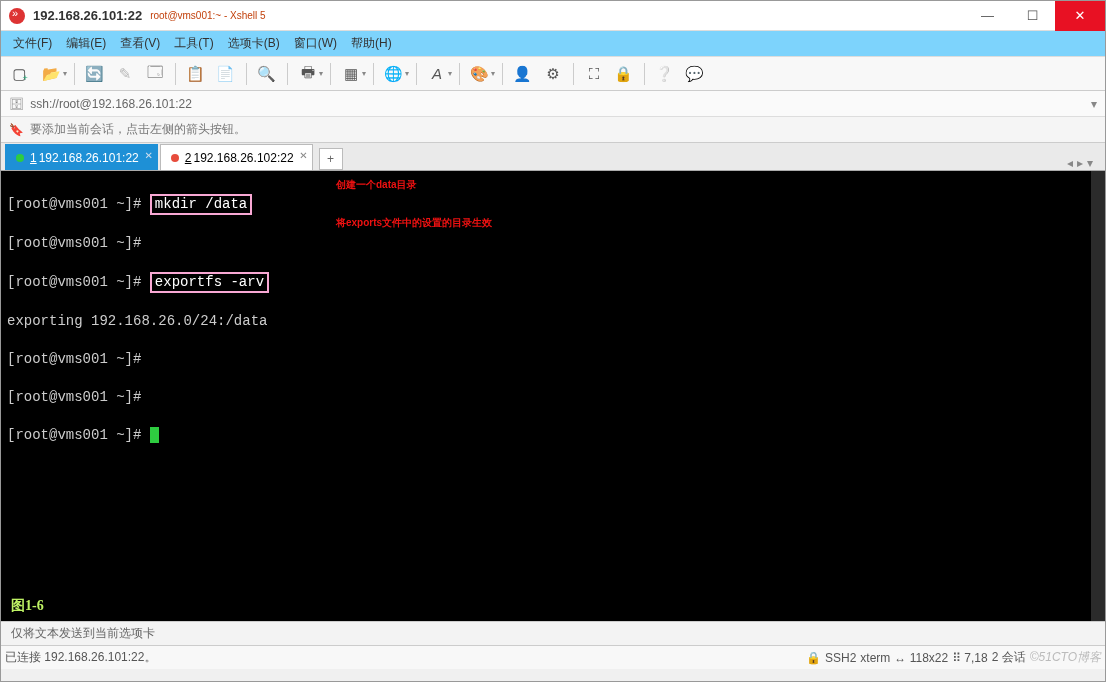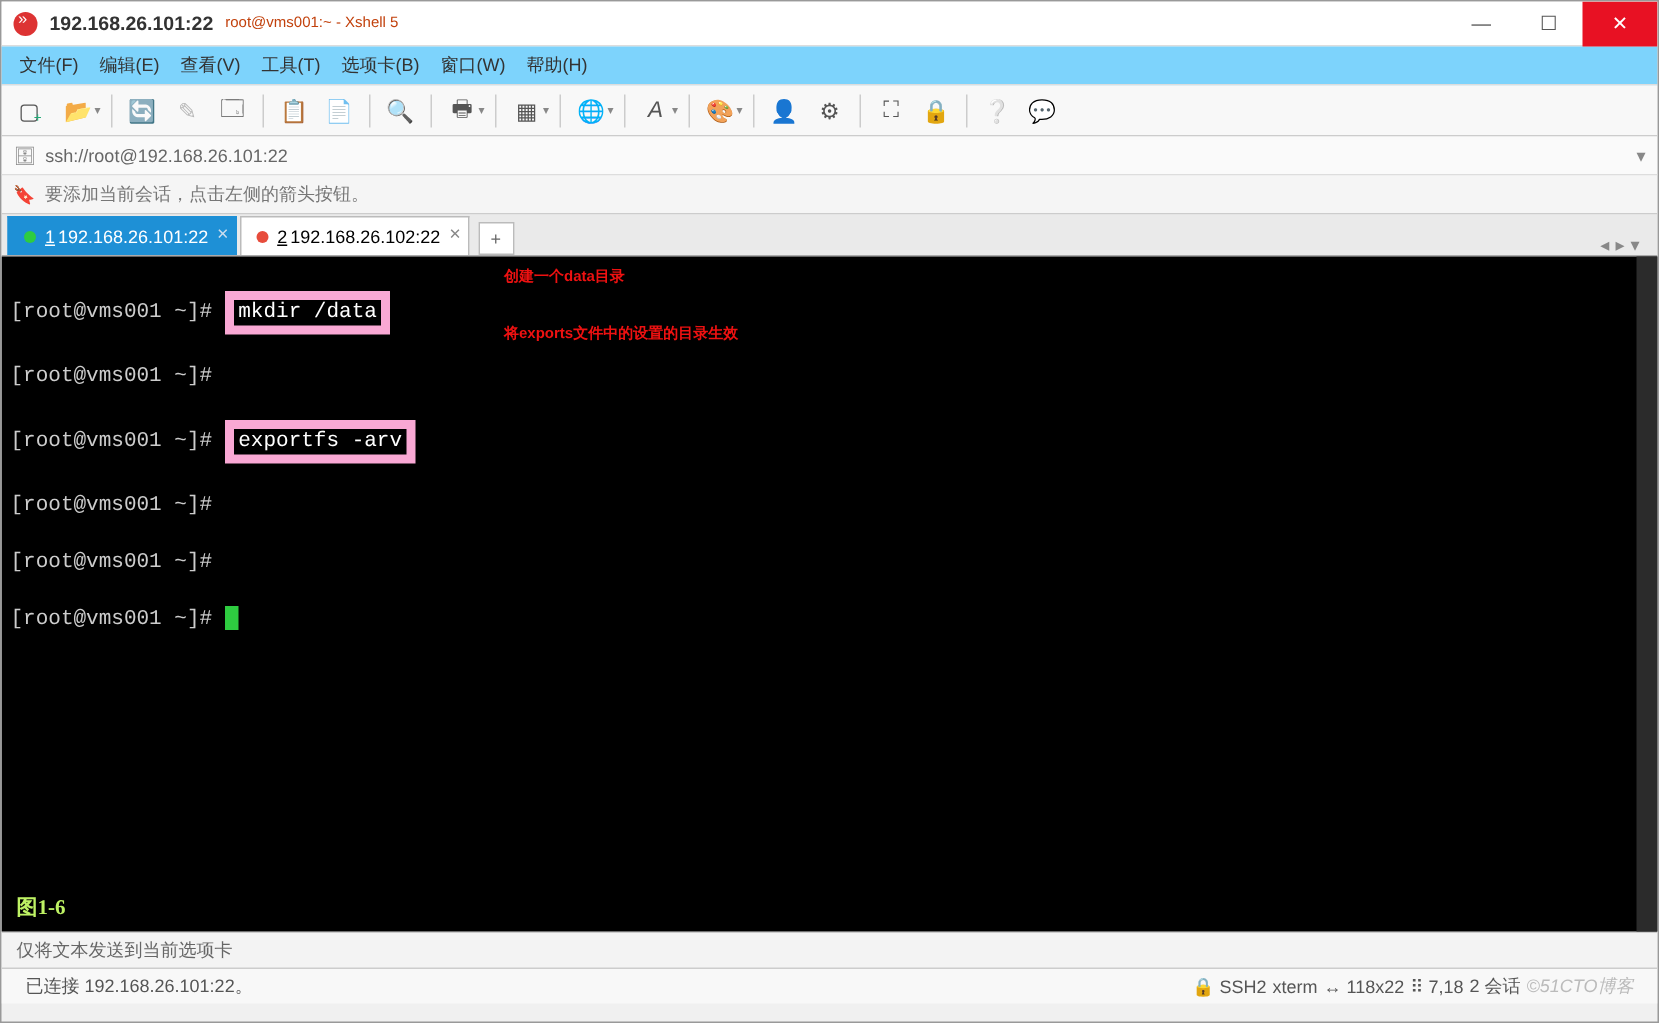--- a/index.html
+++ b/index.html
@@ -29,28 +29,28 @@
 .tab .dot { width: 8px; height: 8px; border-radius: 50%; margin-right: 6px; }
 .tab .dot.green { background: #2ecc40; }
 .tab .dot.red { background: #e74c3c; }
 .tab .underline { text-decoration: underline; margin-right:2px;}
 .tab .tabclose { position: absolute; right: 4px; top: 5px; font-size: 10px; color: #888; cursor:pointer;}
 .tab.active .tabclose { color:#cde; }
 .addtab { width: 24px; height: 22px; border:1px solid #bbb; background:#fff; display:flex; align-items:center; justify-content:center; margin-left:4px; cursor:pointer; color:#666;}
 .tabbar .tabnav { margin-left:auto; color:#888; padding:0 8px; display:flex; gap:4px;}
 .terminal { background: #000; color: #ccc; font-family: "Consolas","Courier New",monospace; font-size: 14px; line-height: 19px; padding: 4px 6px; height: 450px; position: relative; white-space: pre; overflow:hidden;}
 .terminal .line { display:block; }
-.terminal .boxed { border: 6px solid #f9a8d4; padding: 0 3px; color:#fff; display:inline-block; line-height:17px;}
+.terminal .boxed { border: 2px solid #f9a8d4; padding: 0 3px; color:#fff; display:inline-block; line-height:17px;}
 .terminal .note { color: #e11; position: absolute; font-weight: bold; font-family:"Microsoft YaHei",sans-serif; font-size:10px;}
 .terminal .figlabel { color:#bef264; position:absolute; bottom:6px; left:10px; font-weight:bold; font-family:Liberation Serif, serif;}
 .terminal .cursor { background: #2ecc40; display:inline-block; width:9px; height:16px; vertical-align:middle;}
 .scrollbar-v { position:absolute; right:0; top:0; width:14px; height:100%; background:#2b2b2b;}
 .termwrap { position:relative; }
 .statusbar1 { height: 24px; background: #f3f3f3; display: flex; align-items: center; padding: 0 10px; color: #666; border-top:1px solid #ccc;}
-.statusbar2 { height: 24px; background: #f8f8f8; display: flex; align-items: center; padding: 0 16px; color: #555; border-top:1px solid #ccc; gap:18px;justify-content:space-between;}
+.statusbar2 { height: 24px; background: #f8f8f8; display: flex; align-items: center; padding: 0 4px; color: #555; border-top:1px solid #ccc; gap:18px;justify-content:space-between;}
 .statusbar2 .right { margin-left:auto; display:flex; gap:4px; align-items:center;}
 .watermark { color:#bbb; font-style:italic;}
 </style>
 </head>
 <body>
 
 <div class="titlebar">
   <div class="appicon"></div>
   <span class="title-main">192.168.26.101:22</span>
   <span class="title-sub">root@vms001:~ - Xshell 5</span>
@@ -142,20 +142,21 @@
     <span>▸</span>
     <span>▾</span>
   </div>
 </div>
 
 <div class="termwrap">
 <div class="terminal">
 <span class="line"><span>[root@vms001 ~]# </span><span class="boxed">mkdir /data</span></span>
 <span class="line"><span>[root@vms001 ~]#</span></span>
 <span class="line"><span>[root@vms001 ~]# </span><span class="boxed">exportfs -arv</span></span>
+<span class="line"><span>exporting 192.168.26.0/24:/data</span></span>
 <span class="line"><span>[root@vms001 ~]#</span></span>
 <span class="line"><span>[root@vms001 ~]#</span></span>
 <span class="line"><span>[root@vms001 ~]# </span><span class="cursor"></span></span>
 <div class="note" style="top:4px; left:335px;">创建一个data目录</div>
 <div class="note" style="top:42px; left:335px;">将exports文件中的设置的目录生效</div>
 <div class="figlabel">图1-6</div>
 </div>
 <div class="scrollbar-v"></div>
 </div>
 

